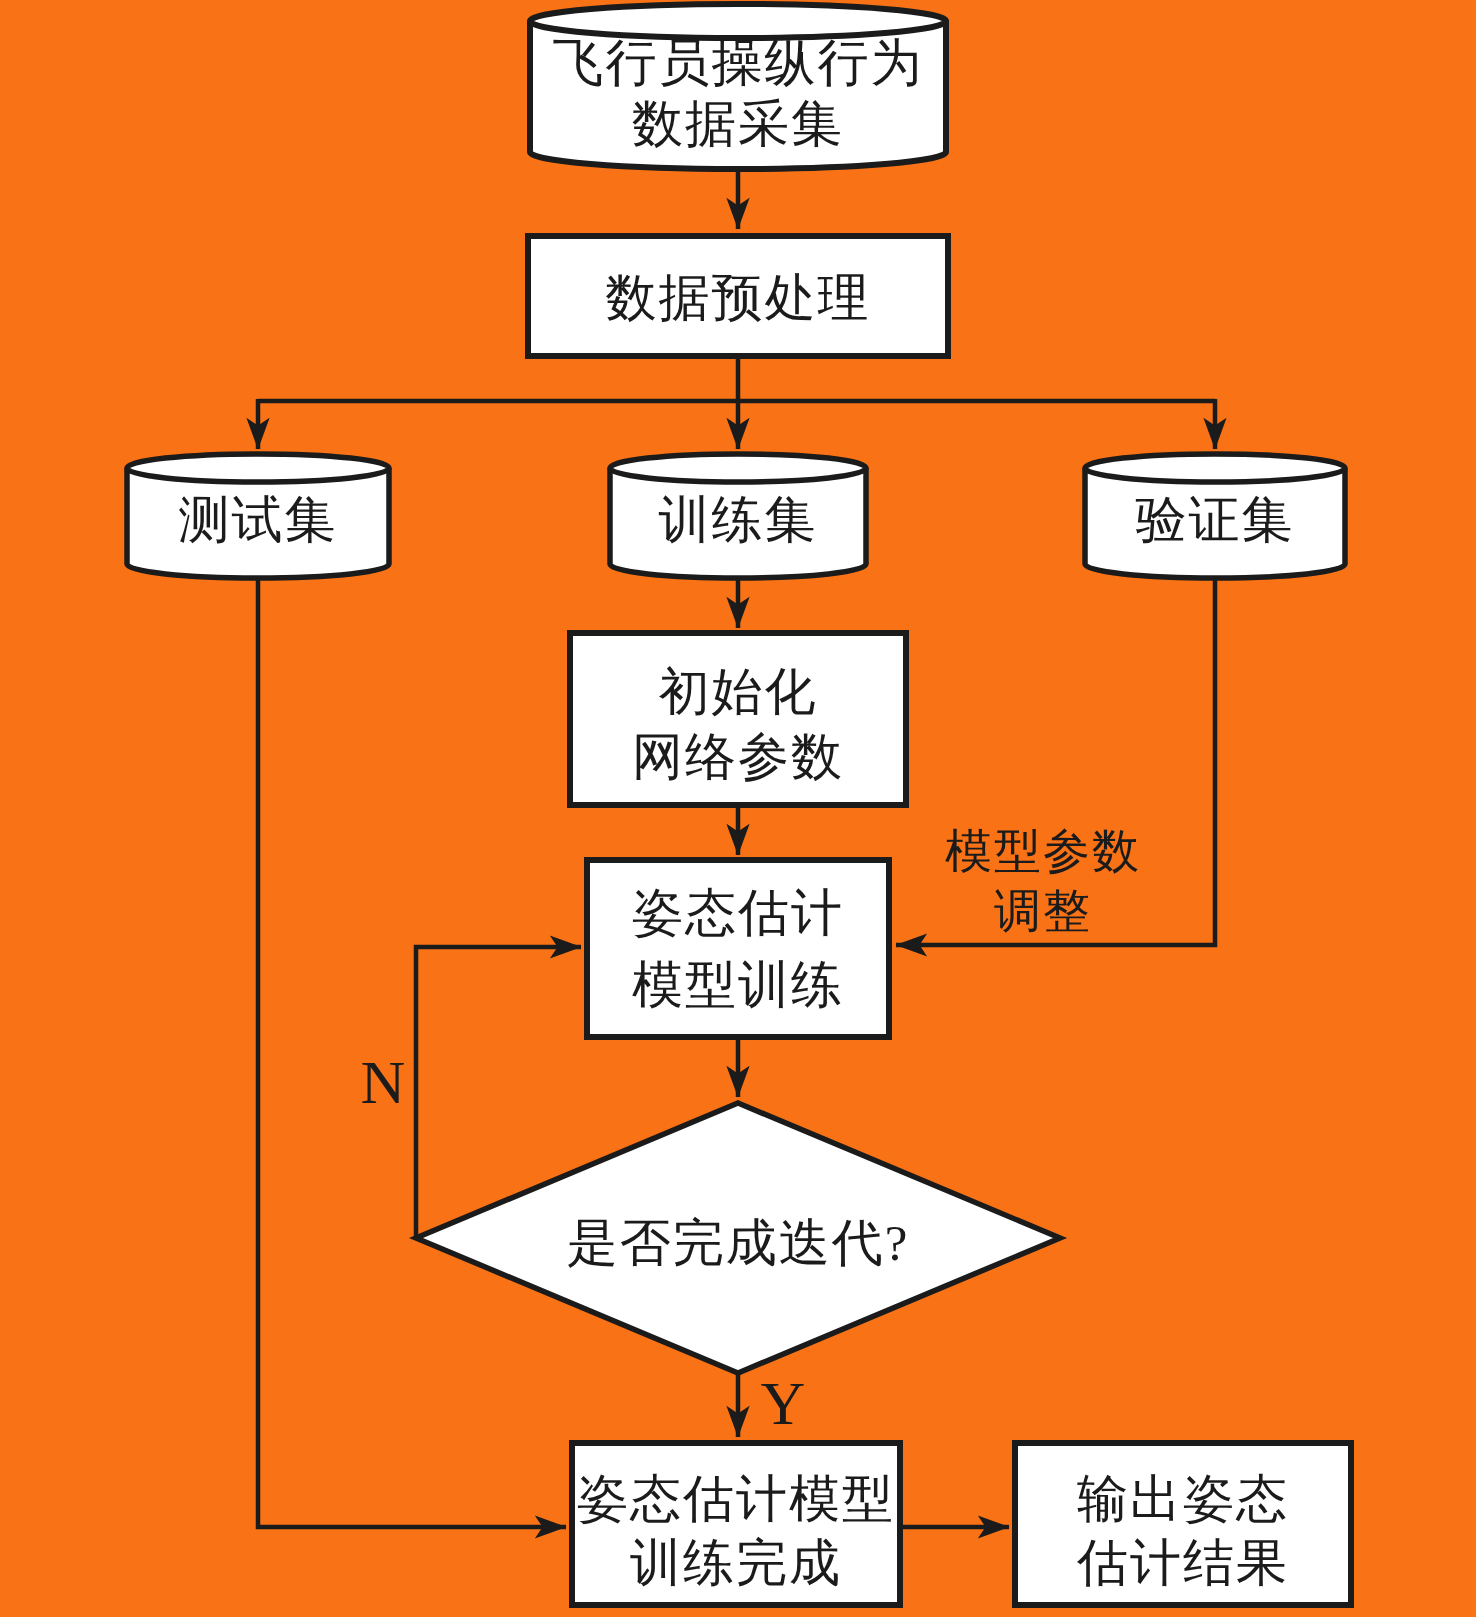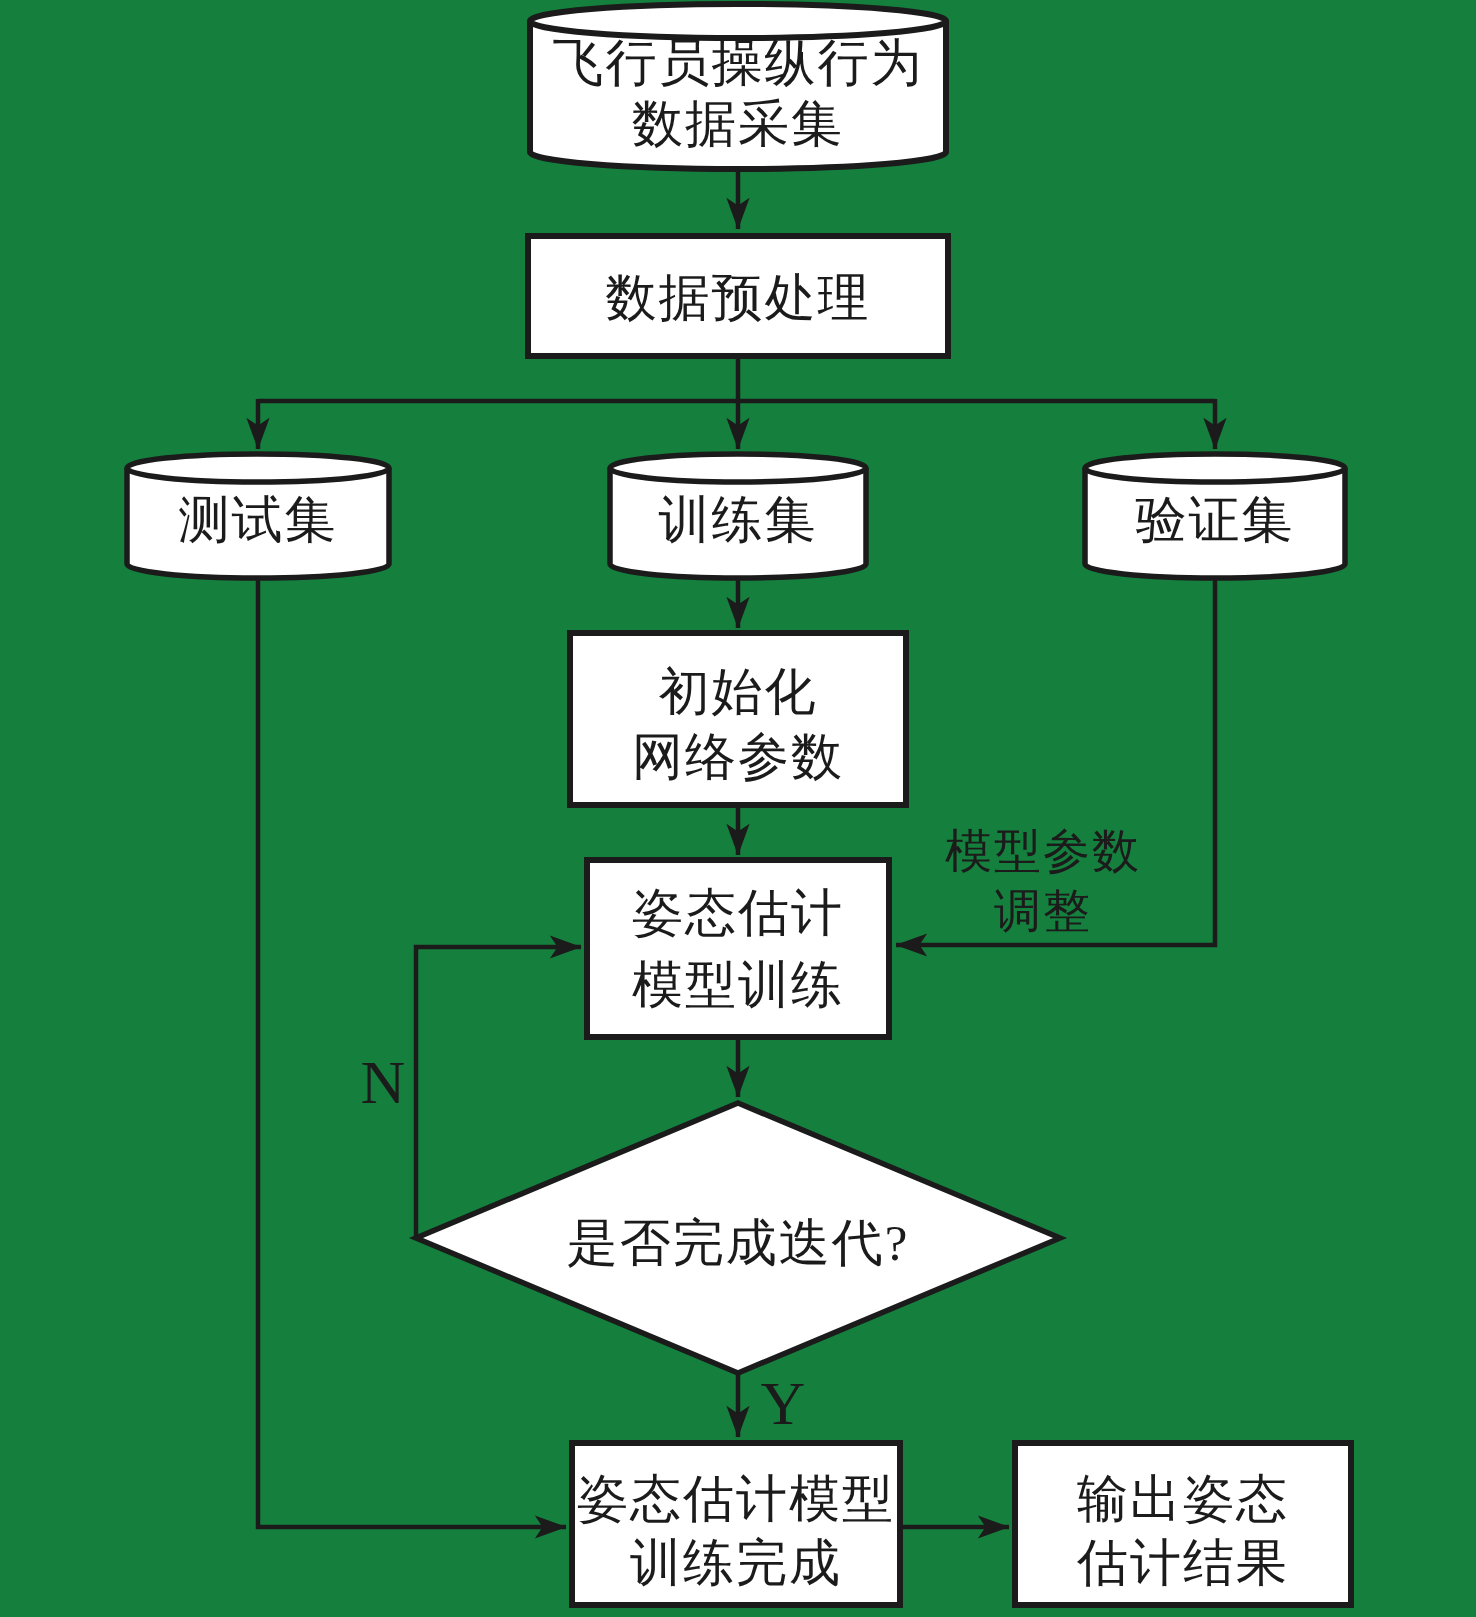--- a/index.html
+++ b/index.html
@@ -4,21 +4,21 @@
 <style>
   html, body {
     margin: 0;
     padding: 0;
     background: #ffffff;
   }
   .stage {
     position: relative;
     width: 1476px;
     height: 1617px;
-    background: #15803d;
+    background: #f97316;
     overflow: hidden;
   }
   svg text {
     font-family: "Liberation Serif", "DejaVu Serif", serif;
     fill: #1b1b1b;
   }
   .node-label {
     font-size: 51px;
     letter-spacing: 2px;
   }

